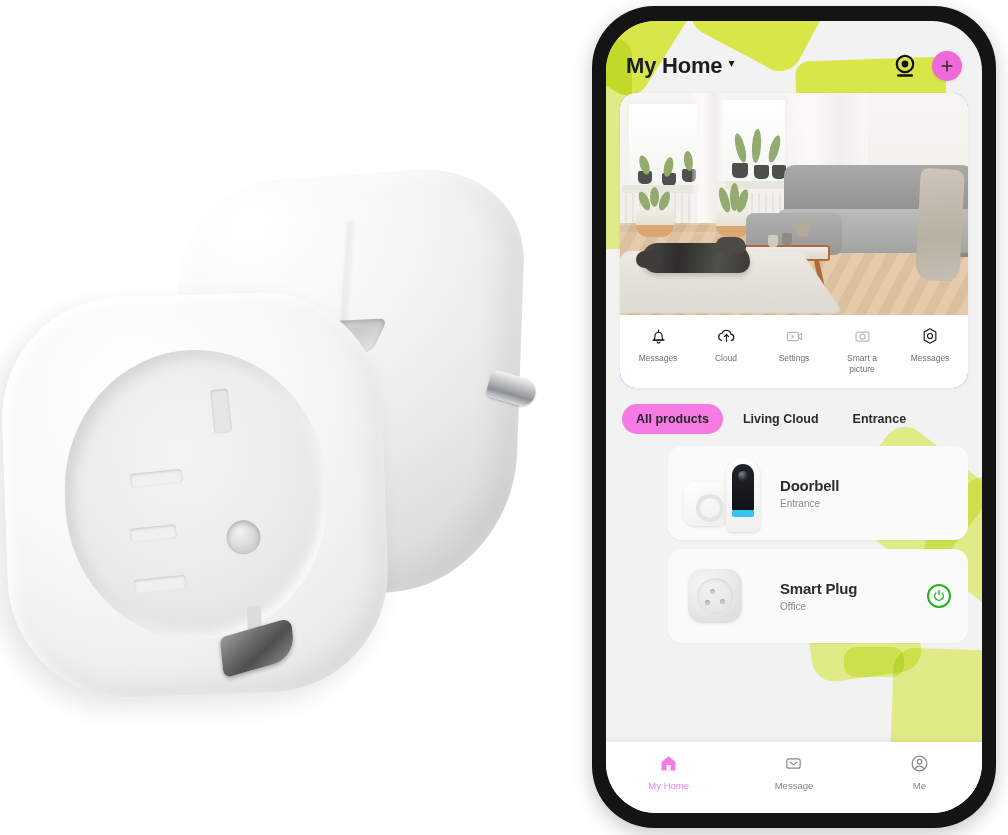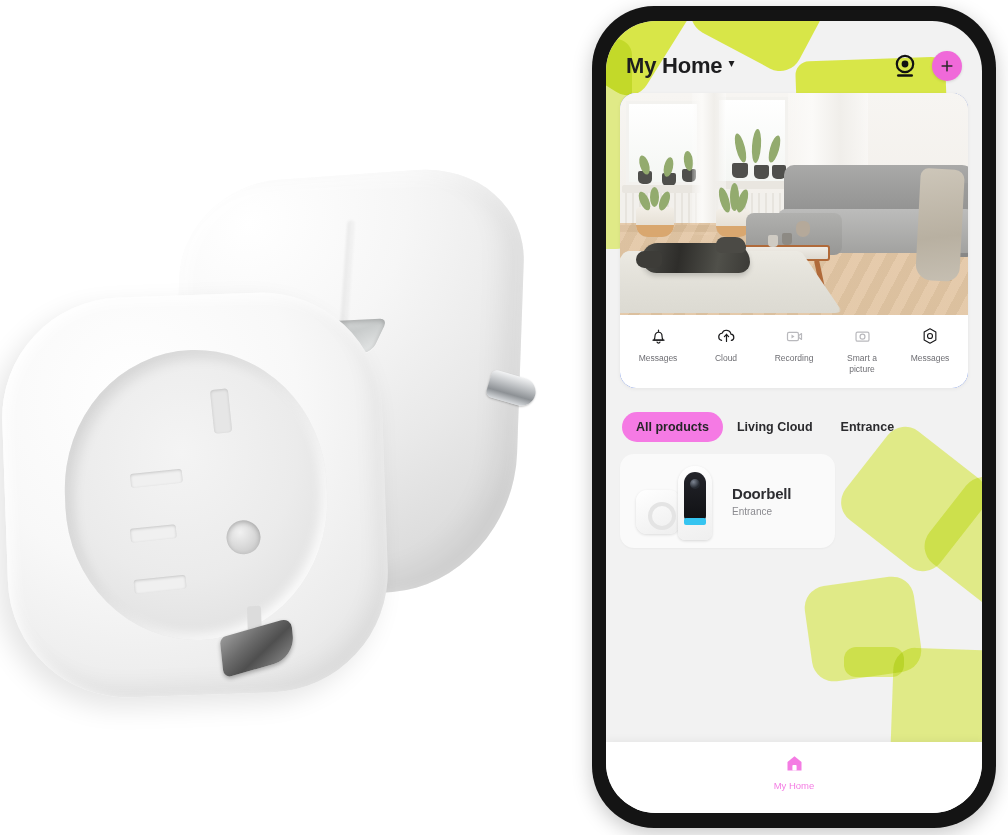--- a/index.html
+++ b/index.html
@@ -287,30 +287,30 @@
     flex:1; display:flex; flex-direction:column; align-items:center; gap:6px;
   }
   .icon-cell .glyph { height:22px; display:flex; align-items:center; }
   .icon-cell .lbl {
     font-size:8.5px; color:#6e6e73; text-align:center; line-height:1.25; max-width:52px;
   }
 
   
   .chips {
     position:relative; z-index:55;
-    display:flex; align-items:center; padding: 24px 16px 12px 16px;
+    display:flex; align-items:center; gap:6px; padding: 16px 16px 12px 16px;
   }
   .chip {
     font-size:12.5px; font-weight:bold; color:#2b2b2e;
     padding: 8px 14px; border-radius: 18px;
   }
   .chip.active { background:#f57ae4; color:#262628; }
 
   
-  .dev-list { position:relative; z-index:55; padding: 0 14px; display:flex; flex-direction:row; gap:9px; }
+  .dev-list { position:relative; z-index:55; padding: 0 14px; display:flex; flex-direction:column; gap:9px;margin-left:48px; }
   .dev-card {
     position:relative; display:flex; align-items:center;
     background:#fafafa; border-radius:14px; height:94px; padding: 0 14px;
     box-shadow: 0 1px 2px rgba(0,0,0,0.035);
     overflow:hidden;
   }
   .dev-thumb { width:92px; height:78px; position:relative; flex:0 0 92px; }
   .dev-txt { margin-left:6px; }
   .dev-name { font-size:15px; font-weight:bold; color:#2e2e32; letter-spacing:-0.2px; }
   .dev-room { font-size:10px; color:#8a8a8f; margin-top:4px; }
@@ -541,21 +541,21 @@
             <div class="lbl">Cloud</div>
           </div>
           <div class="icon-cell">
             <div class="glyph">
               <svg viewBox="0 0 24 24" width="21" height="21">
                 <rect x="4" y="7.4" width="12.5" height="9.2" rx="1.6" fill="none" stroke="#b9b9bd" stroke-width="1.4"></rect>
                 <path d="M16.8 11l3.2-2.3v6.6L16.8 13z" fill="none" stroke="#b9b9bd" stroke-width="1.4" stroke-linejoin="round"></path>
                 <path d="M8.6 9.8l3.4 2.2-3.4 2.2z" fill="#b9b9bd"></path>
               </svg>
             </div>
-            <div class="lbl">Recording</div>
+            <div class="lbl">Settings</div>
           </div>
           <div class="icon-cell">
             <div class="glyph">
               <svg viewBox="0 0 24 24" width="21" height="21">
                 <rect x="4.6" y="7" width="14.8" height="10.4" rx="1.8" fill="none" stroke="#b9b9bd" stroke-width="1.4"></rect>
                 <circle cx="12" cy="12.2" r="2.8" fill="none" stroke="#b9b9bd" stroke-width="1.4"></circle>
               </svg>
             </div>
             <div class="lbl">Smart a picture</div>
           </div>
@@ -589,31 +589,72 @@
             </div>
           </div>
           <div class="dev-txt">
             <div class="dev-name">Doorbell</div>
             <div class="dev-room">Entrance</div>
           </div>
           <div class="dev-action"></div>
         </div>
 
 
+        <div class="dev-card">
+          <div class="dev-thumb">
+            <div class="sp-body">
+              <div class="recess"></div>
+              <div class="p p1"></div>
+              <div class="p p2"></div>
+              <div class="p p3"></div>
+            </div>
+          </div>
+          <div class="dev-txt">
+            <div class="dev-name">Smart Plug</div>
+            <div class="dev-room">Office</div>
+          </div>
+          <div class="dev-action">
+            <div class="power-btn">
+              <svg viewBox="0 0 20 20" width="14" height="14">
+                <path d="M14.4 5.6a6.2 6.2 0 11-8.8 0" fill="none" stroke="#22b21a" stroke-width="2" stroke-linecap="round"></path>
+                <path d="M10 2.6v5.6" stroke="#22b21a" stroke-width="2" stroke-linecap="round"></path>
+              </svg>
+            </div>
+          </div>
+        </div>
 
       </div>
 
       <div class="bottom-nav">
         <div class="nav-cell active">
           <div class="nav-glyph">
             <svg viewBox="0 0 24 24" width="21" height="21">
               <path d="M12 3.6l8 6.6V20H4v-9.8z" fill="#f47ce3"></path>
               <rect x="9.6" y="13.6" width="4.8" height="6.4" rx="1" fill="#ffffff"></rect>
             </svg>
           </div>
           <div class="nlbl">My Home</div>
         </div>
+        <div class="nav-cell">
+          <div class="nav-glyph">
+            <svg viewBox="0 0 24 24" width="21" height="21">
+              <rect x="4.4" y="6.6" width="15.2" height="10.8" rx="2.4" fill="none" stroke="#8a8a8f" stroke-width="1.4"></rect>
+              <path d="M8.2 10.4l3.8 3.2 3.8-3.2" fill="none" stroke="#8a8a8f" stroke-width="1.4" stroke-linecap="round" stroke-linejoin="round"></path>
+            </svg>
+          </div>
+          <div class="nlbl">Message</div>
+        </div>
+        <div class="nav-cell">
+          <div class="nav-glyph">
+            <svg viewBox="0 0 24 24" width="21" height="21">
+              <circle cx="12" cy="12" r="8.4" fill="none" stroke="#8a8a8f" stroke-width="1.4"></circle>
+              <circle cx="12" cy="9.9" r="2.6" fill="none" stroke="#8a8a8f" stroke-width="1.4"></circle>
+              <path d="M6.8 18.4a5.6 5.6 0 0110.4 0" fill="none" stroke="#8a8a8f" stroke-width="1.4" stroke-linecap="round"></path>
+            </svg>
+          </div>
+          <div class="nlbl">Me</div>
+        </div>
       </div>
 
     </div>
   </div>
 
 </div>
 
 </body></html>

